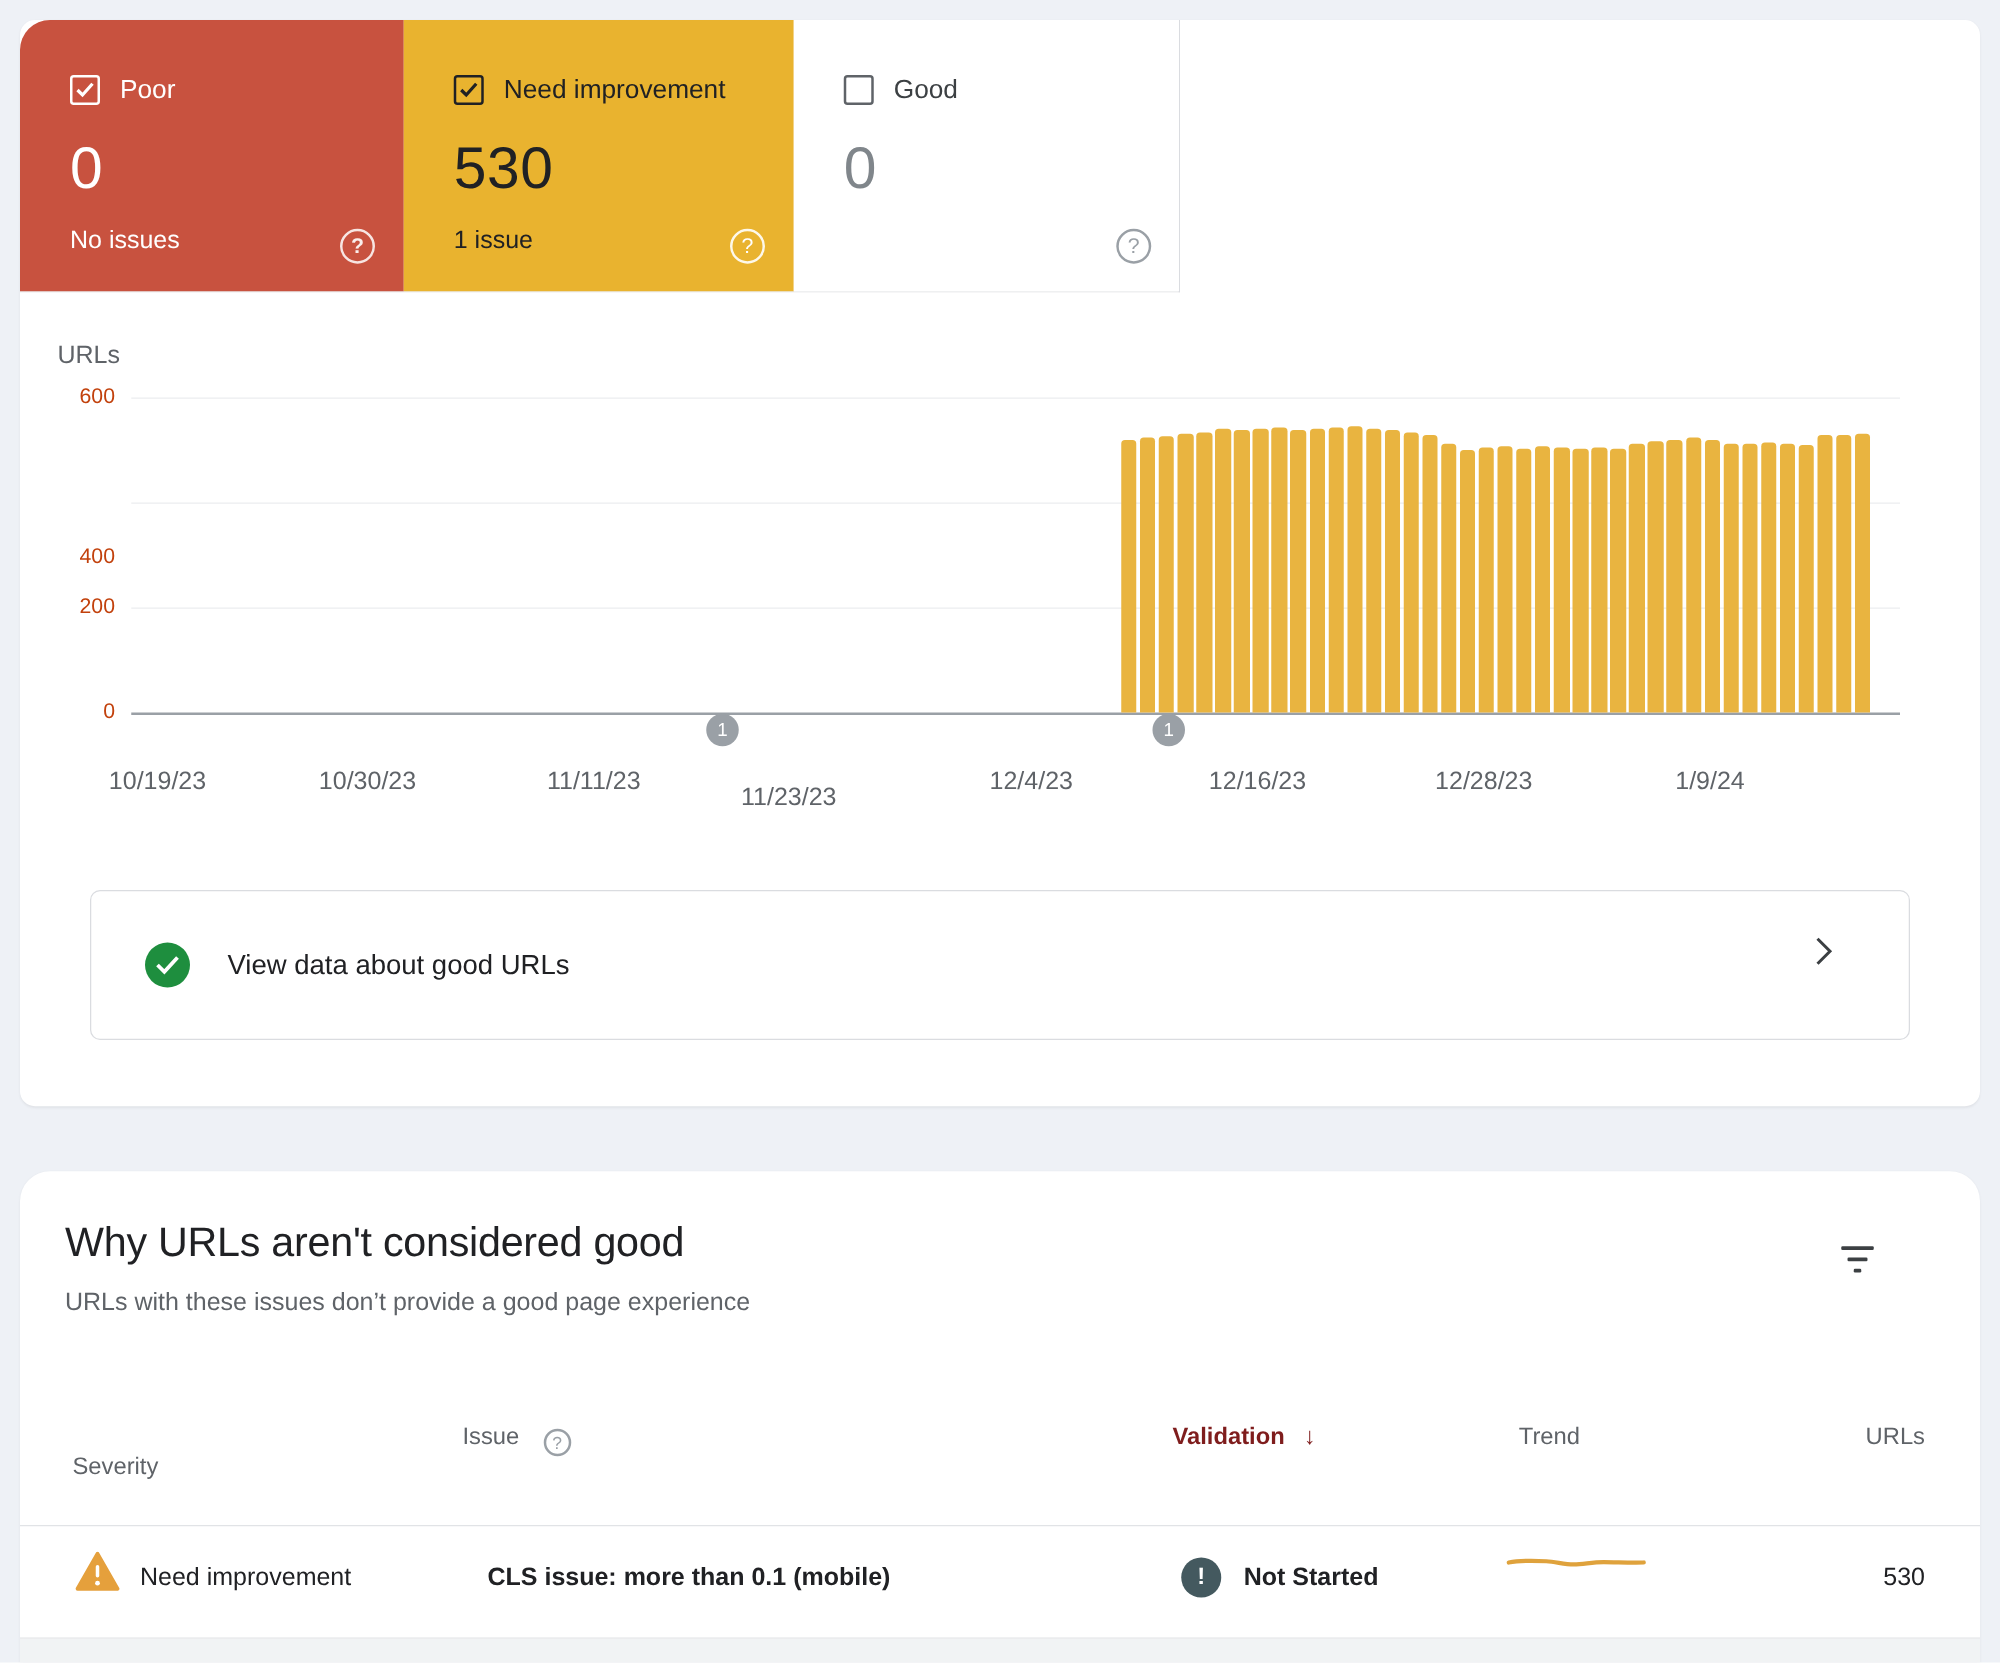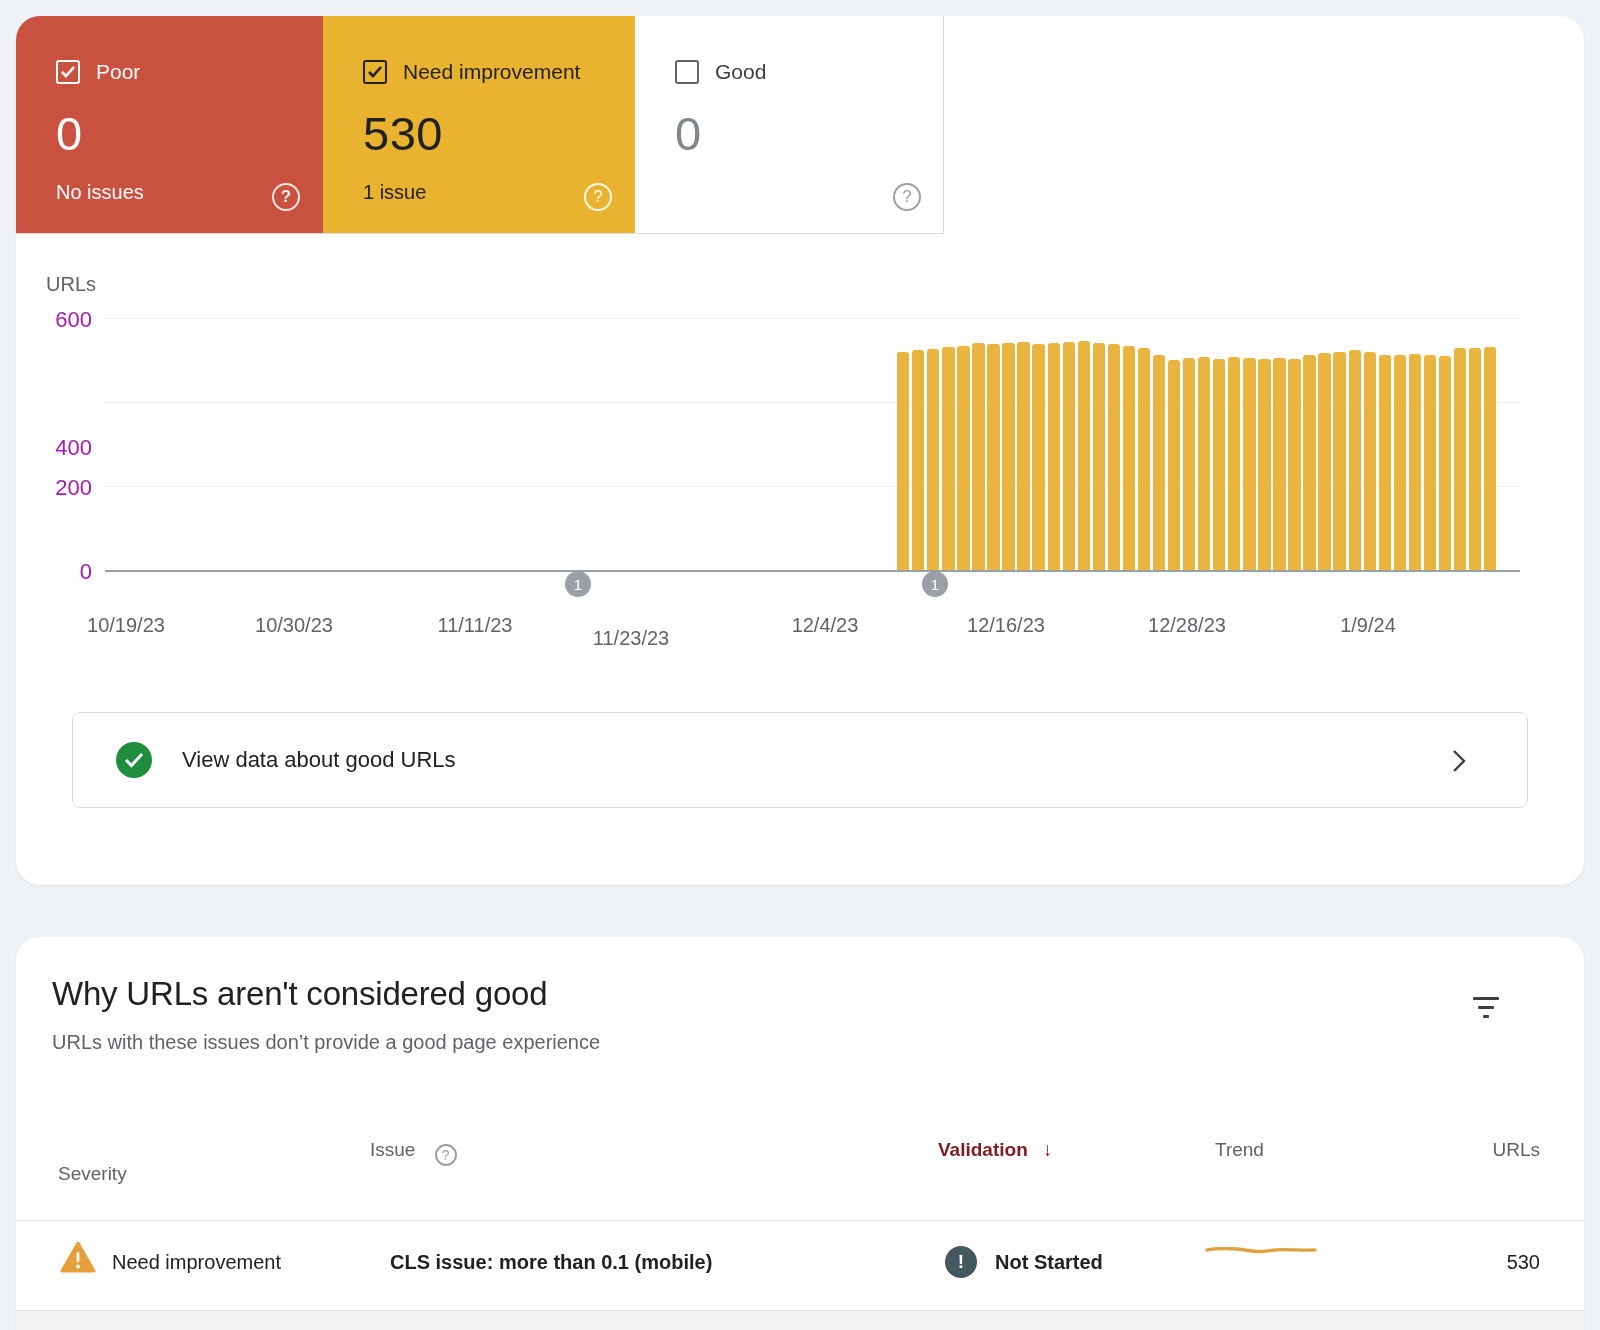--- a/index.html
+++ b/index.html
@@ -8,21 +8,21 @@
     background:#eef1f6;
     font-family:"Liberation Sans","DejaVu Sans",sans-serif;
     color:#202124;
     position:relative;
     overflow:hidden;
   }
   .panel {
     position:absolute; left:16px; width:1568px; background:#fff;
     box-shadow:0 1px 2px rgba(60,64,67,.08);
   }
-  #panel-top { top:16px; height:869px; border-radius:24px; }
+  #panel-top { top:16px; height:869px; border-radius:12px; }
   #panel-bottom { top:937px; height:393px; border-radius:24px 24px 0 0; overflow:hidden; }
 
   
   .card-group { position:absolute; left:0; top:0; width:928px; height:218px;
     border-right:1px solid #dadce0; border-bottom:1px solid #dadce0;
     border-radius:24px 0 0 0; overflow:hidden; }
   .status-card { position:absolute; top:0; height:218px; padding:44px 0 0 40px; }
   .status-card.poor { left:0; width:307px; background:#c8523f; color:#fff; }
   .status-card.ni   { left:307px; width:312px; background:#e9b32f; color:#202124; }
   .status-card.good { left:619px; width:309px; background:#fff; color:#3c4043; }
@@ -45,29 +45,29 @@
   .poor .help { border-color:rgba(255,255,255,.85); color:rgba(255,255,255,.9); }
   .ni .help   { border-color:rgba(255,255,255,.9); color:#fff; font-weight:normal; }
   .good .help { border-color:#9aa0a6; color:#9aa0a6; font-weight:normal; }
 
   
   #chart { position:absolute; left:0; top:0; width:1568px; height:660px; }
   .y-axis-title { position:absolute; left:30px; top:257px; font-size:20px; color:#5f6368; }
   .gridline { position:absolute; left:89px; width:1415px; height:1px; background:#ebedf0; }
   .gridline.axis { background:#9aa0a6; height:2px; }
   .y-tick { position:absolute; width:58px; right:1494px; left:18px; text-align:right;
-            font-size:22px; color:#a21caf; }
+            font-size:17px; color:#c2410c; }
   .x-tick { position:absolute; width:160px; text-align:center; font-size:20px; color:#5f6368; top:598px; }
   .bar { position:absolute; width:12.4px; background:#e9b440; border-radius:3px 3px 0 0; }
   .marker1 { position:absolute; top:555px; width:26px; height:26px; border-radius:50%;
     background:#9aa0a6; color:#fff; font-size:15px; display:flex; align-items:center;
     justify-content:center; cursor:pointer; }
 
   
-  .banner { position:absolute; left:56px; top:696px; width:1456px; height:96px;
+  .banner { position:absolute; left:56px; top:696px; width:1456px; height:120px;
     border:1px solid #dadce0; border-radius:8px; display:flex; align-items:center;
     cursor:pointer; background:#fff; }
   .green-check { width:36px; height:36px; border-radius:50%; background:#1e8e3e;
     margin-left:43px; display:flex; align-items:center; justify-content:center; flex:none; }
   .banner-text { font-size:22px; margin-left:30px; color:#202124; }
   .banner-chevron { position:absolute; right:60px; top:34px; }
 
   
   .section-title { position:absolute; left:36px; top:38px; font-size:33px; color:#202124;
     letter-spacing:-.2px; }

